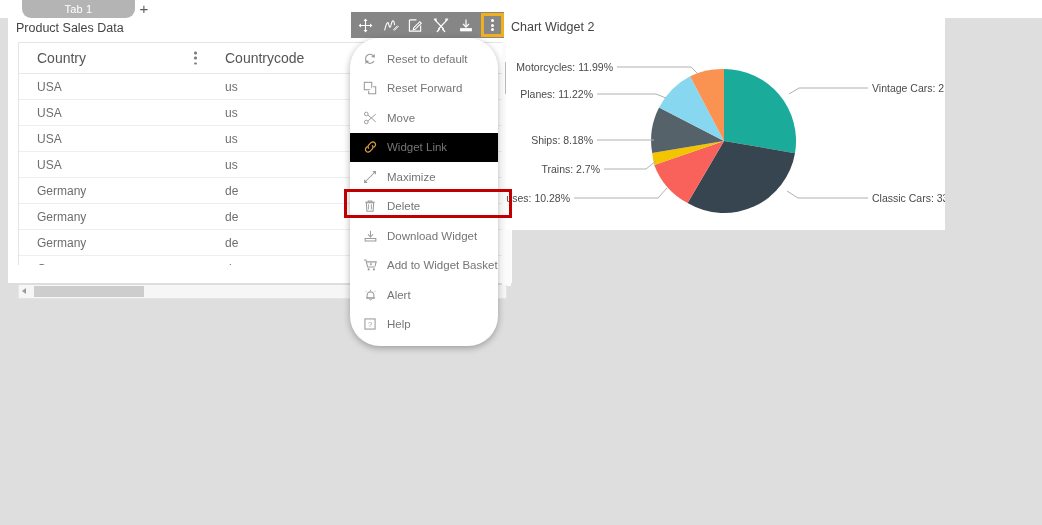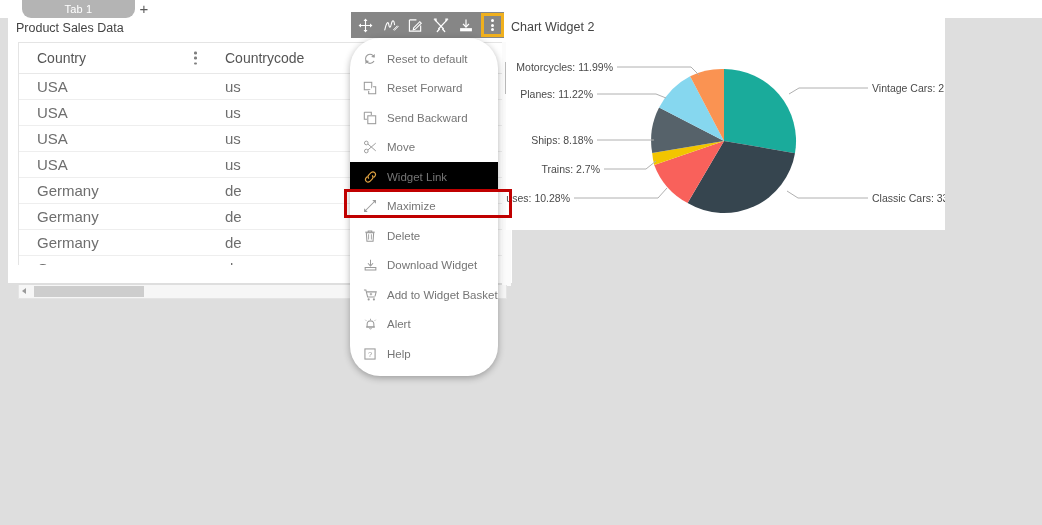--- a/index.html
+++ b/index.html
@@ -93,21 +93,21 @@
     overflow: hidden;
   }
   .tbl {
     width: 100%;
     border-collapse: collapse;
     table-layout: fixed;
   }
   .tbl th, .tbl td {
     text-align: left;
     font-weight: normal;
-    font-size: 15px;
+    font-size: 12px;
     color: #6e6e6e;
     padding: 0 0 0 18px;
     height: 25px;
     border-bottom: 1px solid #eeeeee;
     white-space: nowrap;
     overflow: hidden;
   }
   .tbl th {
     height: 30px;
     color: #555;
@@ -492,29 +492,20 @@
     <div class="menu-item">
       <span class="mi-icon">
         <svg width="14" height="14" viewBox="0 0 16 16">
           <rect x="1.5" y="1.5" width="8.5" height="8.5" stroke="#9a9a9a" stroke-width="1.2" fill="#fff"></rect>
           <path d="M6.5 11.5 V14.5 H14.5 V6.5 H11.5" stroke="#9a9a9a" stroke-width="1.2" fill="#fff"></path>
         </svg>
       </span>
       <span class="mi-label">Reset Forward</span>
     </div>
 
-    <div class="menu-item">
-      <span class="mi-icon">
-        <svg width="14" height="14" viewBox="0 0 16 16">
-          <path d="M1.5 1.5 H9.5 V4.5 M4.5 9.5 H1.5 V1.5" stroke="#9a9a9a" stroke-width="1.2" fill="none"></path>
-          <rect x="5.5" y="5.5" width="9" height="9" stroke="#9a9a9a" stroke-width="1.2" fill="#fff"></rect>
-        </svg>
-      </span>
-      <span class="mi-label">Send Backward</span>
-    </div>
 
 
     <div class="menu-item">
       <span class="mi-icon">
         <svg width="15" height="14" viewBox="0 0 16 16">
           <circle cx="3.2" cy="3.4" r="2.1" stroke="#9a9a9a" stroke-width="1.1" fill="none"></circle>
           <circle cx="3.2" cy="12.6" r="2.1" stroke="#9a9a9a" stroke-width="1.1" fill="none"></circle>
           <path d="M5 4.6 L14 12.4 M5 11.4 L14 3.6" stroke="#9a9a9a" stroke-width="1.1" fill="none"></path>
         </svg>
       </span>

